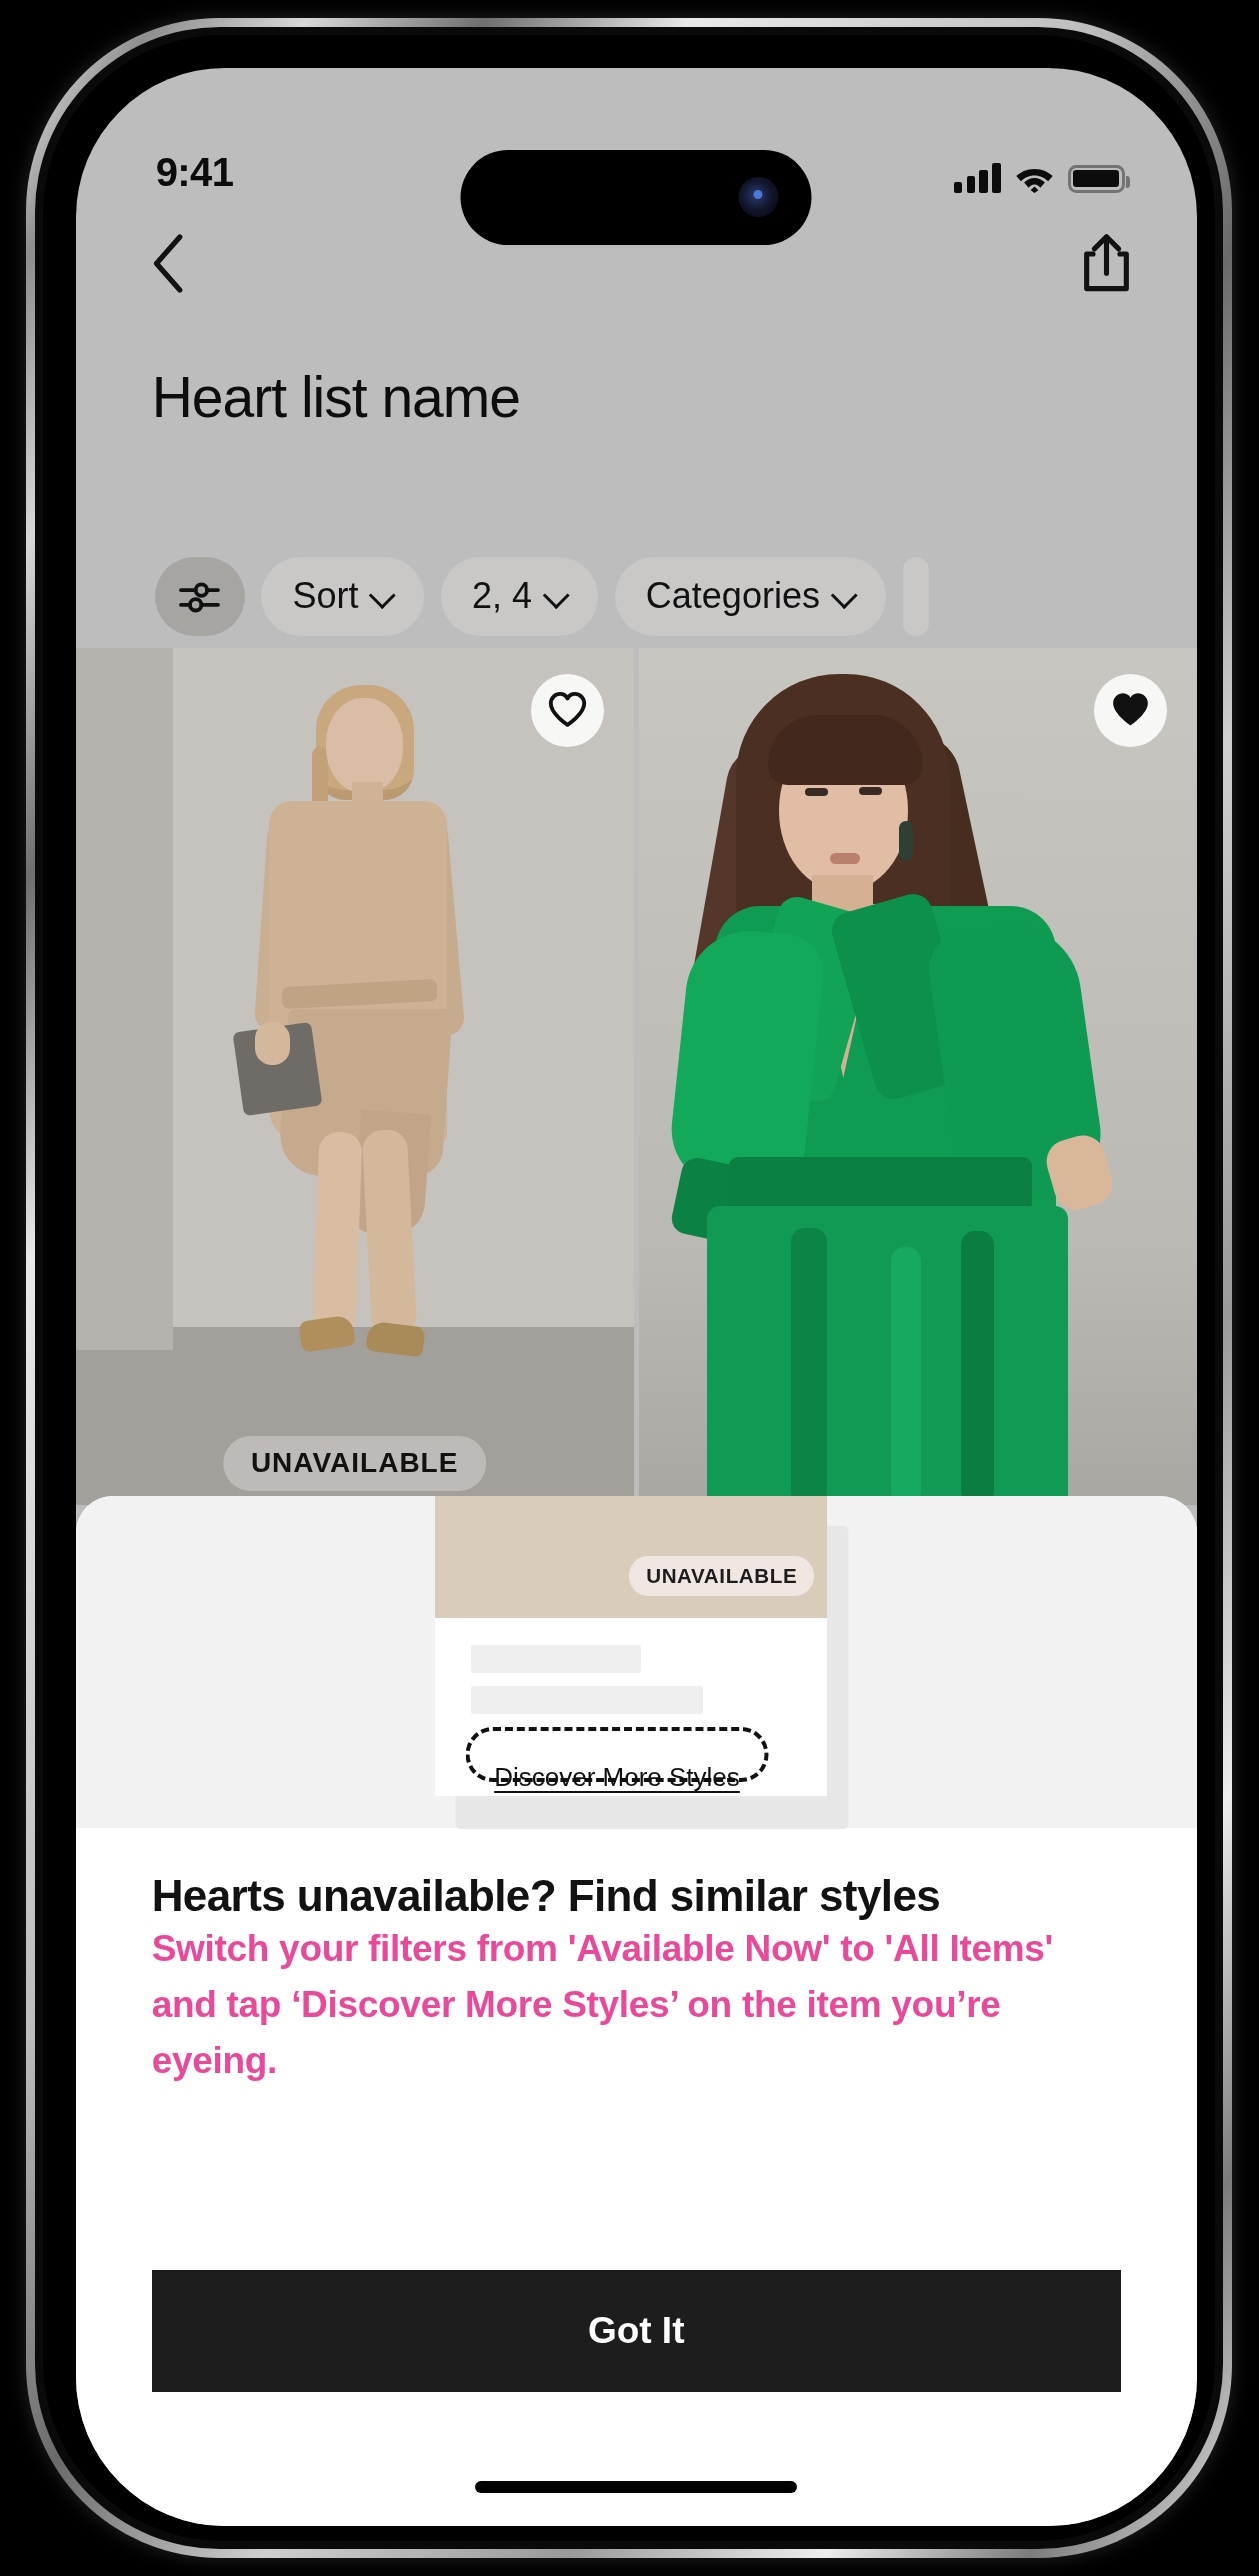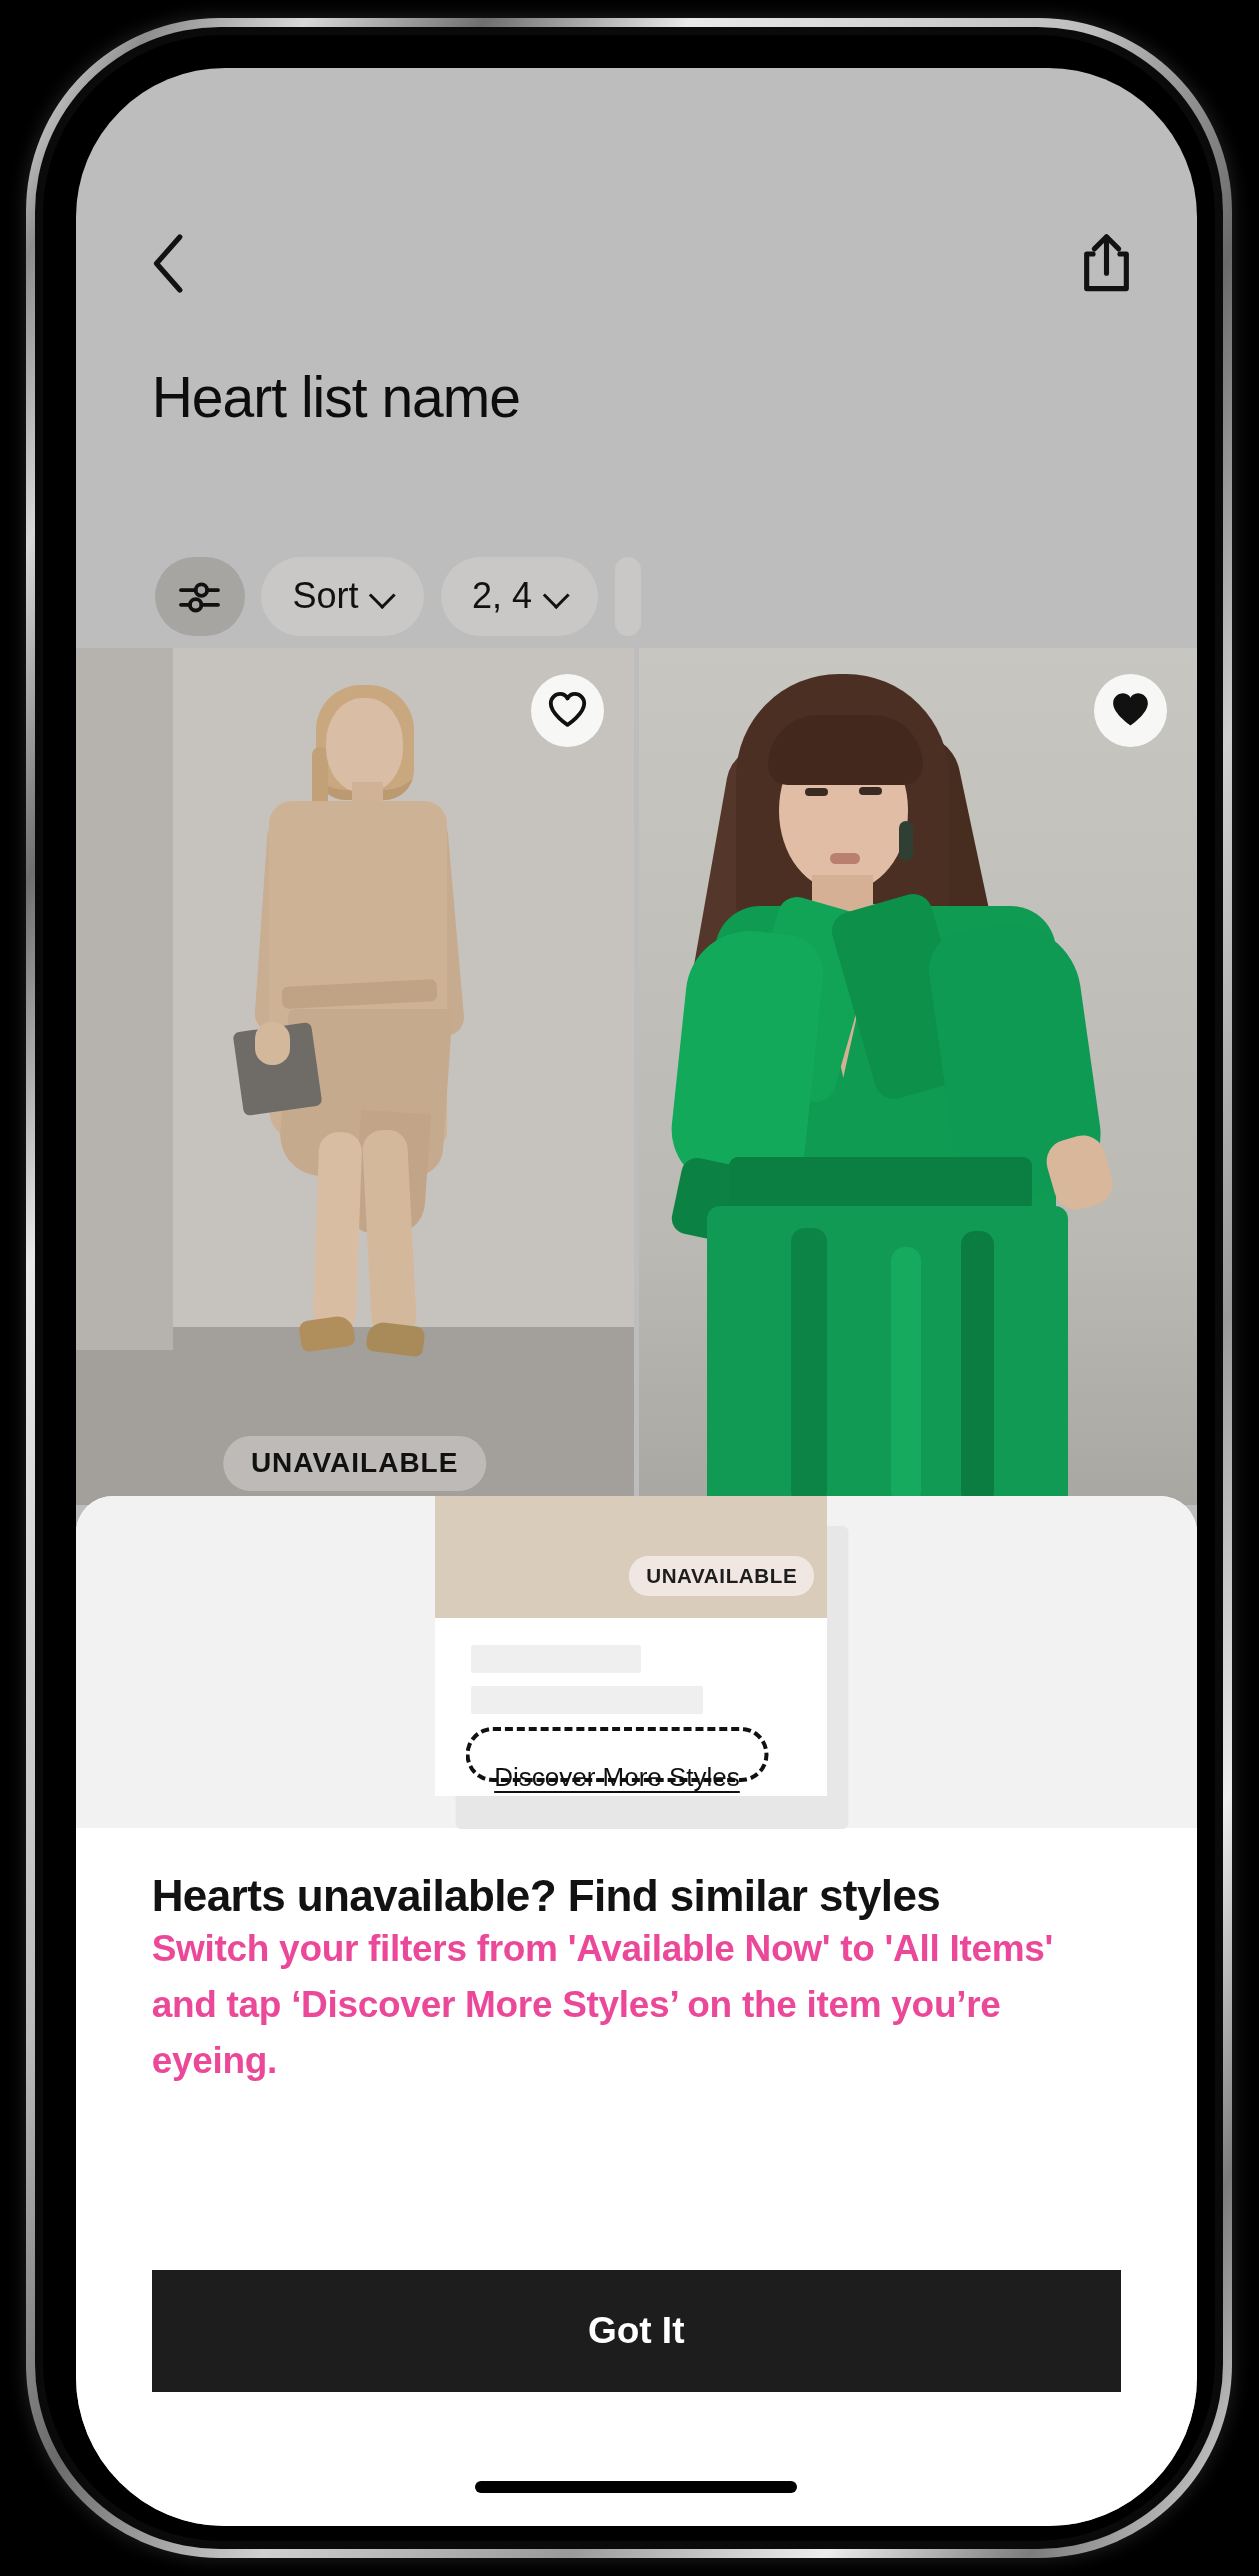--- a/index.html
+++ b/index.html
@@ -364,20 +364,44 @@
     <div class="btn-side btn-silent"></div>
     <div class="btn-side btn-volup"></div>
     <div class="btn-side btn-voldn"></div>
     <div class="btn-side btn-power"></div>
 
     <div class="phone-mid">
       <div class="phone-bezel">
 
         <div class="screen">
 
+          <div class="statusbar">
+            <div class="sb-time">9:41</div>
+
+            <div class="dynamic-island">
+              <div class="di-lens"></div>
+            </div>
+
+            <div class="sb-right">
+              <div class="signal">
+                <i></i>
+                  <i></i>
+                  <i></i>
+                  <i></i>
+              </div>
+              <svg width="39" height="30" viewBox="0 0 60 46">
+                <path d="M30 9 C18 9 8 14 2 20 L9 28 C14 23 21 19 30 19 C39 19 46 23 51 28 L58 20 C52 14 42 9 30 9 Z" fill="#0c0c0c"></path>
+                <path d="M30 23 C24 23 18 26 14 30 L21 38 C23 35 26 33 30 33 C34 33 37 35 39 38 L46 30 C42 26 36 23 30 23 Z" fill="#0c0c0c"></path>
+                <path d="M30 36 L36 42 L30 46 L24 42 Z" fill="#0c0c0c"></path>
+              </svg>
+              <div class="battery">
+                  <span></span>
+                </div>
+            </div>
+          </div>
 
           <div class="navbar">
             <div class="back-btn">
               <svg width="35" height="61" viewBox="0 0 54 94">
                 <path d="M46 6 L10 47 L46 88" fill="none" stroke="#121212" stroke-width="8" stroke-linecap="round" stroke-linejoin="round"></path>
               </svg>
             </div>
             <div class="share-btn">
               <svg width="55" height="62" viewBox="0 0 86 96">
                 <path d="M22 34 H12 V88 H74 V34 H64" fill="none" stroke="#121212" stroke-width="8" stroke-linejoin="round" stroke-linecap="round"></path>
@@ -405,20 +429,24 @@
               <span>Sort</span>
               <span class="caret"></span>
             </div>
 
 
             <div class="chip">
               <span>2, 4</span>
               <span class="caret"></span>
             </div>
 
+            <div class="chip">
+              <span>Categories</span>
+              <span class="caret"></span>
+            </div>
 
             <div class="chip partial"></div>
           </div>
 
           <div class="grid">
 
             <div class="card">
               <div class="ph-left">
                 <div class="pl-wall"></div>
                 <div class="pl-floor"></div>

